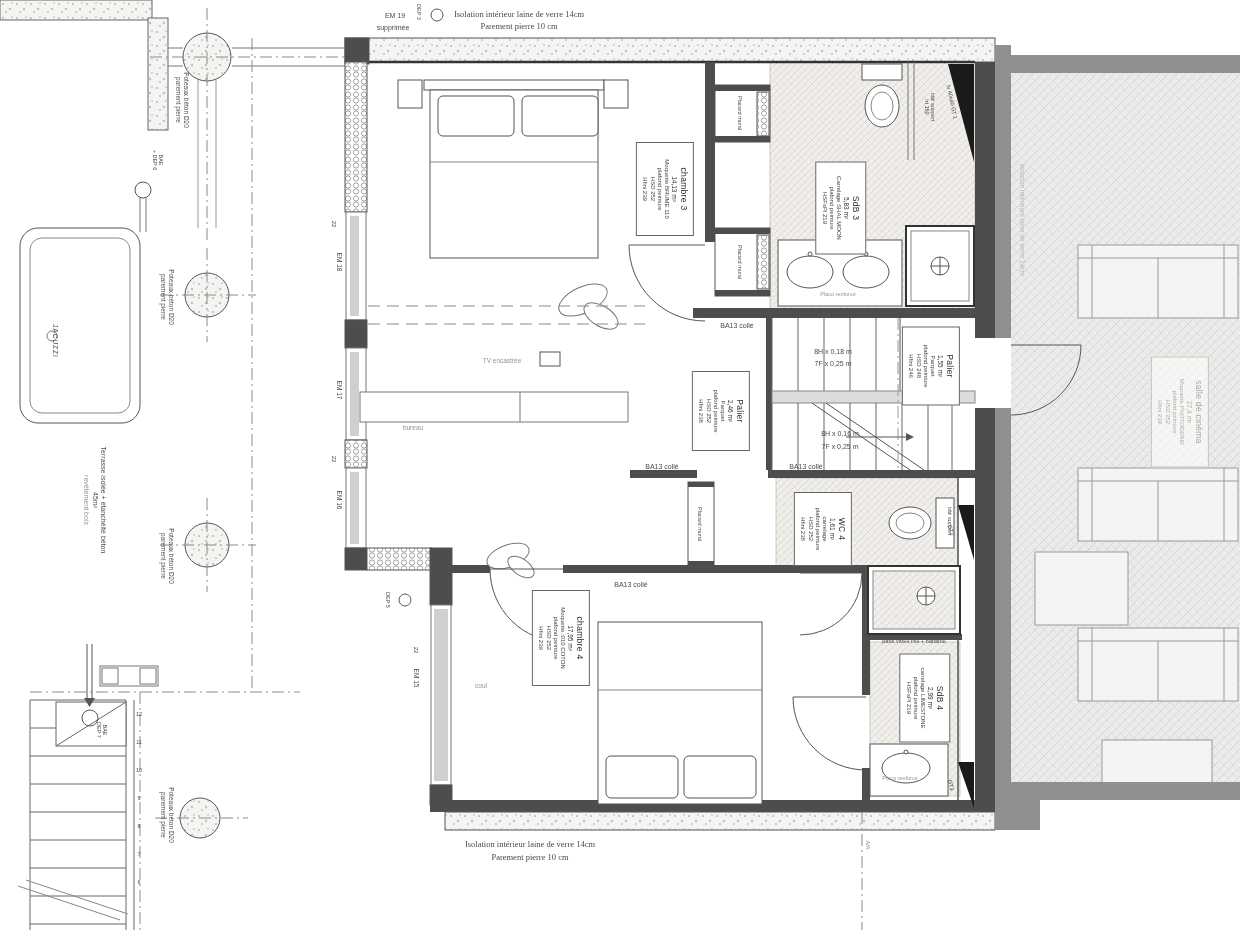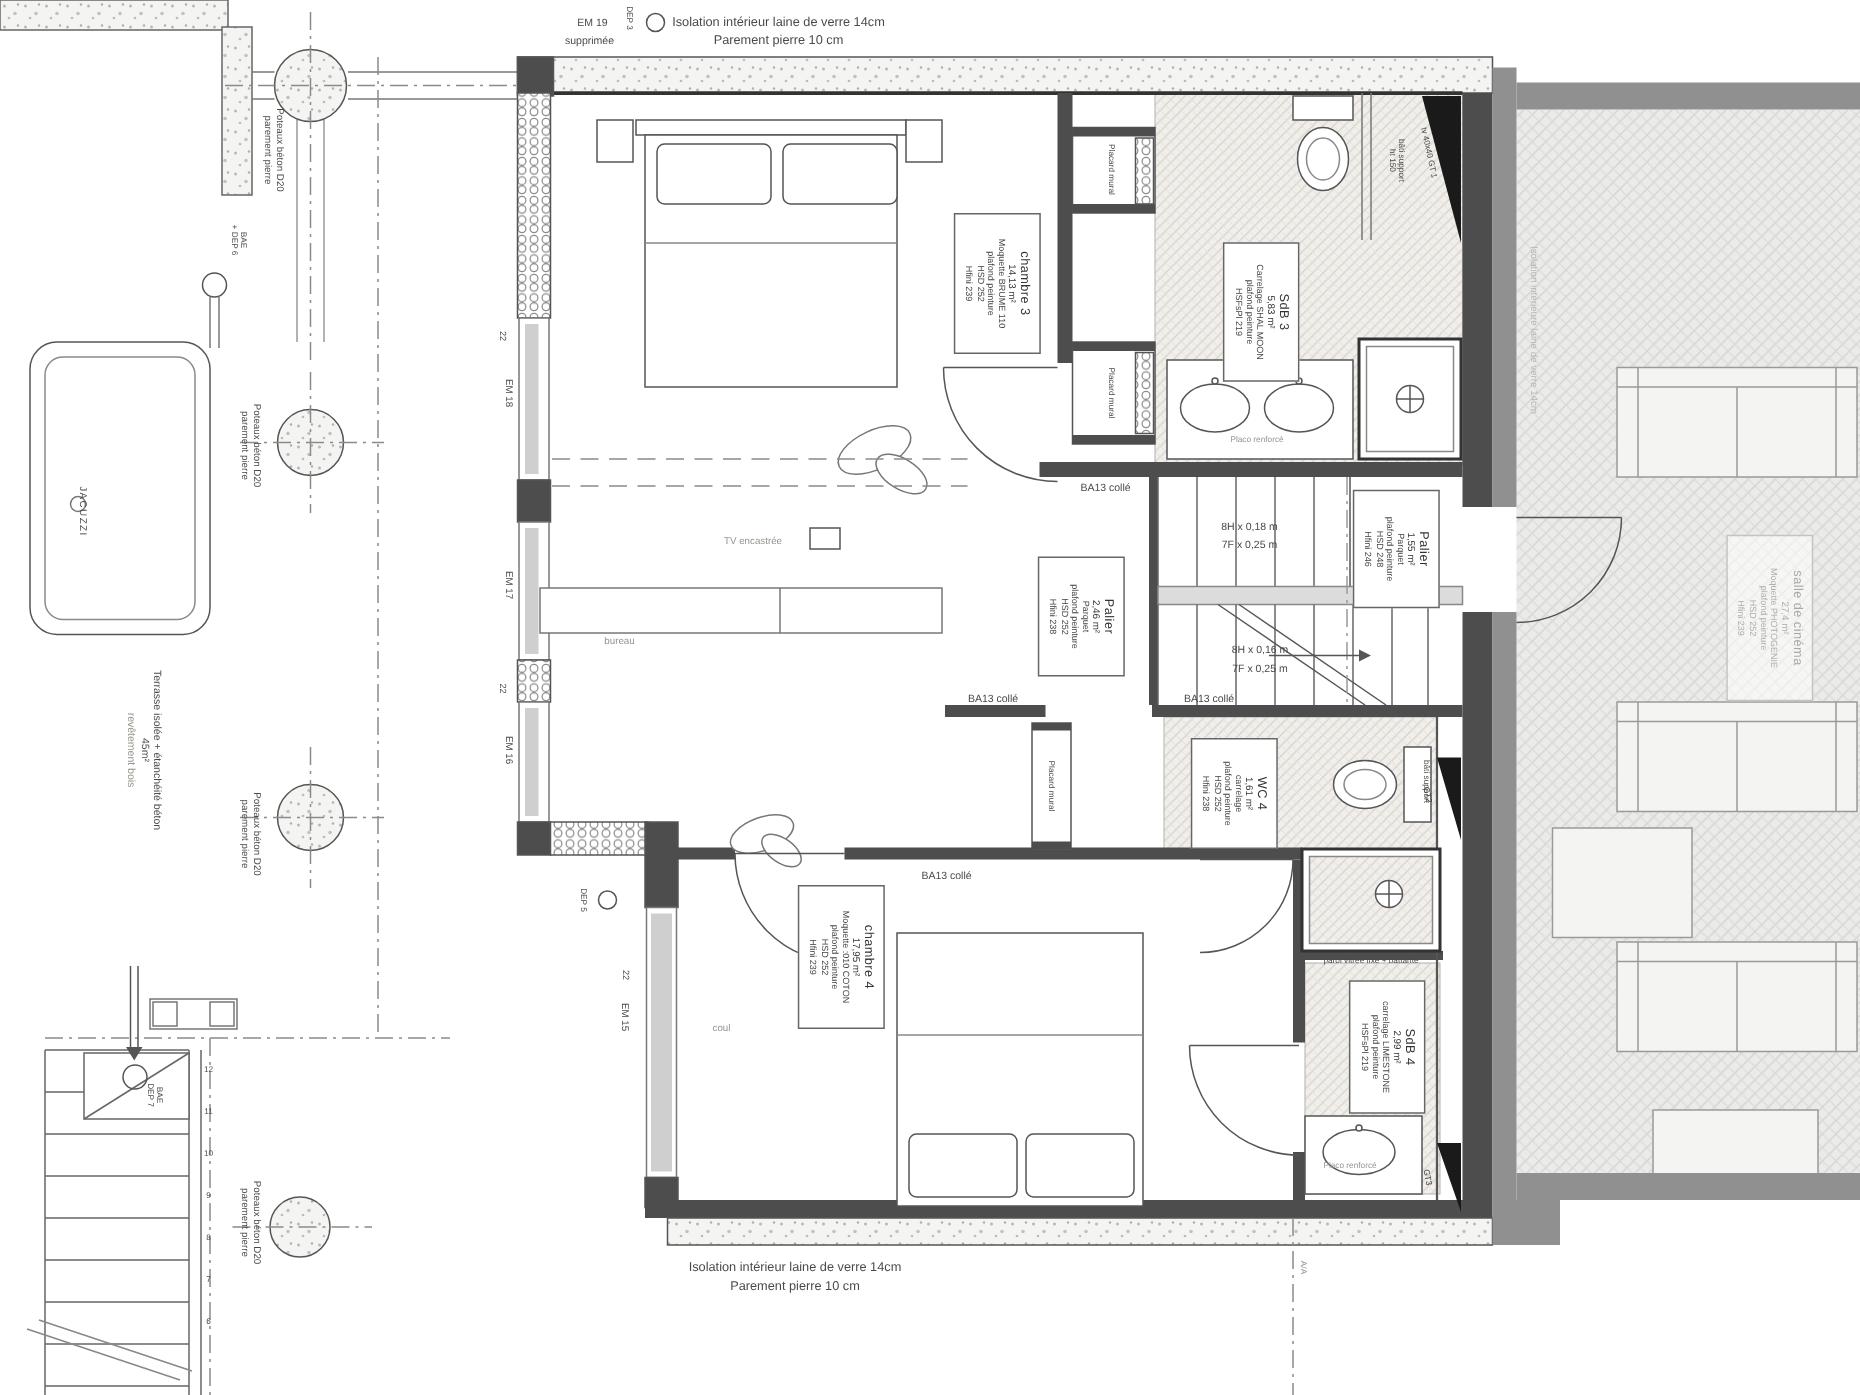--- a/index.html
+++ b/index.html
@@ -6,21 +6,21 @@
   #plan{position:relative;width:1240px;height:930px;background:#fff;overflow:hidden;
         font-family:"Liberation Sans", sans-serif;color:#4a4a4a;}
   #plan svg{position:absolute;left:0;top:0;z-index:0;}
   .lbl{position:absolute;z-index:2;transform:translate(-50%,-50%);white-space:nowrap;
        color:#4a4a4a;line-height:1.12;text-align:center;}
   .rot{transform:translate(-50%,-50%) rotate(90deg);}
   .rot78{transform:translate(-50%,-50%) rotate(78deg);}
   .vbox{position:absolute;z-index:2;transform:translate(-50%,-50%) rotate(90deg);
         text-align:center;color:#4a4a4a;line-height:1.18;white-space:nowrap;}
   .fs5{font-size:5.5px;} .fs6{font-size:6px;} .fs65{font-size:6.5px;}
-  .fs7{font-size:7px;} .fs8{font-size:8.5px;}
+  .fs7{font-size:7px;} .fs8{font-size:8.5px;font-family:Liberation Serif, serif;}
   .muted{color:#98948e;} .faint{color:#b5b5b2;}
   .room{position:absolute;z-index:2;transform:translate(-50%,-50%) rotate(90deg);
         background:#fff;border:1px solid #666;text-align:center;padding:4px 2px;
         color:#333;line-height:1.2;}
   .room .r-name{font-size:8.5px;letter-spacing:.3px;}
   .room .r-area{font-size:6.5px;margin-top:1px;}
   .room .r-line{font-size:6px;color:#444;}
   .room.faintbox{background:rgba(255,255,255,.55);border-color:#c3c3c0;color:#a9a9a6;}
   .room.faintbox .r-line,.room.faintbox .r-area{color:#aeaeab;}
 </style>

